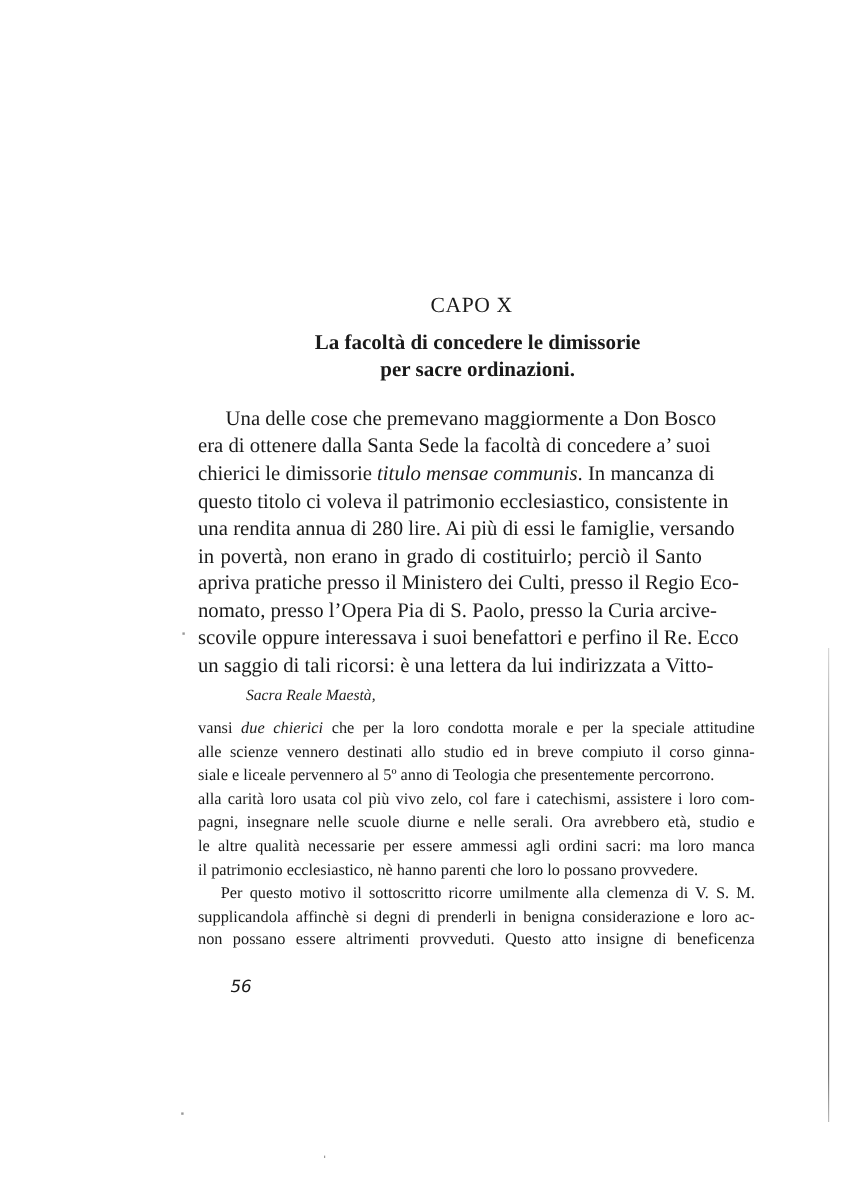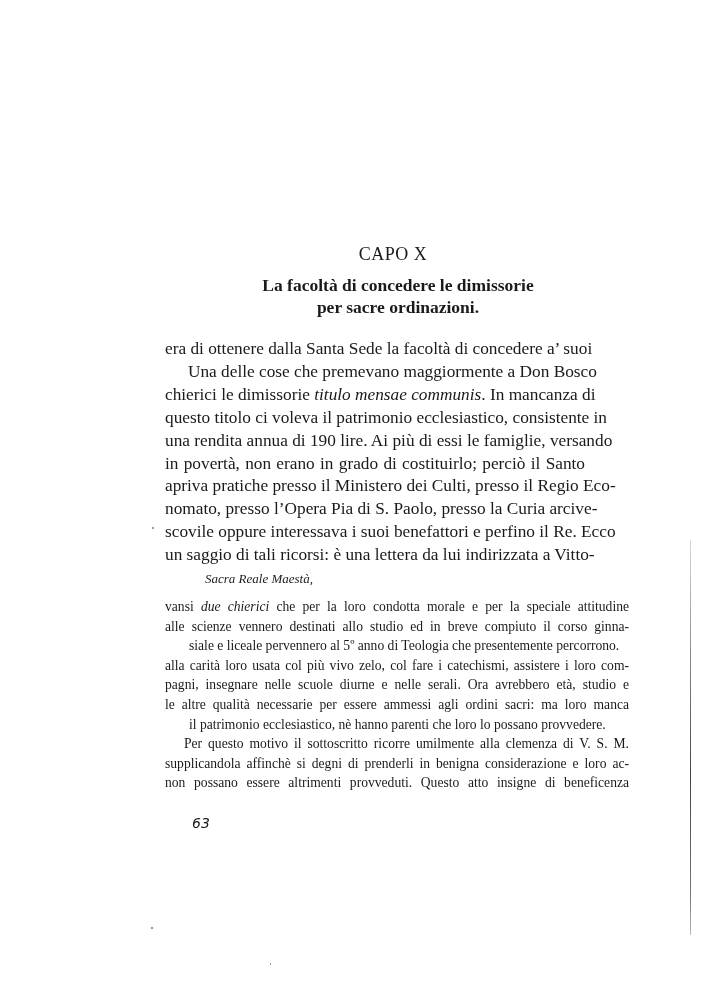--- a/index.html
+++ b/index.html
@@ -26,21 +26,21 @@
   .body-para .indent { padding-left: 23px; }
   .salutation {
     position: absolute; top: 571px; left: 205px;
     font-family: "Liberation Serif", serif; font-style: italic; font-size: 13px;
   }
   .letter {
     position: absolute; top: 597px; left: 165px; width: 464px;
     font-family: "Liberation Serif", serif; font-size: 13.6px; line-height: 19.6px;
   }
   .letter .line { display: block; text-align: justify; text-align-last: justify; white-space: nowrap; }
-  .letter .line.last { text-align-last: left; margin-left: 24px; }
+  .letter .line.last { text-align-last: left; }
   .letter .indent { padding-left: 19px; }
   .page-number {
     position: absolute; top: 815px; left: 192px;
     font-family: "DejaVu Sans", sans-serif; font-size: 14px; font-style: italic;
   }
   .edge-line {
     position: absolute; left: 690px; top: 540px; width: 1px; height: 395px;
     background: linear-gradient(#d8d8d8, #888 30%, #444 60%, #777 90%, #bbb);
   }
   .speck { position: absolute; width: 2px; height: 2px; background: #999; }
@@ -52,25 +52,25 @@
 <div class="page">
 
   <div class="chapter">CAPO X</div>
 
   <div class="heading">
     <div>La facoltà di concedere le dimissorie</div>
     <div>per sacre ordinazioni.</div>
   </div>
 
   <div class="body-para">
+    <span class="line indent">Una delle cose che premevano maggiormente a Don Bosco</span>
     <span class="line">era di ottenere dalla Santa Sede la facoltà di concedere a’ suoi</span>
-    <span class="line indent">Una delle cose che premevano maggiormente a Don Bosco</span>
     <span class="line"><span>chierici le dimissorie </span><em>titulo mensae communis</em><span>. In mancanza di</span></span>
     <span class="line">questo titolo ci voleva il patrimonio ecclesiastico, consistente in</span>
-    <span class="line">una rendita annua di 190 lire. Ai più di essi le famiglie, versando</span>
+    <span class="line">una rendita annua di 280 lire. Ai più di essi le famiglie, versando</span>
     <span class="line">in povertà, non erano in grado di costituirlo; perciò il Santo</span>
     <span class="line">apriva pratiche presso il Ministero dei Culti, presso il Regio Eco-</span>
     <span class="line">nomato, presso l’Opera Pia di S. Paolo, presso la Curia arcive-</span>
     <span class="line">scovile oppure interessava i suoi benefattori e perfino il Re. Ecco</span>
     <span class="line">un saggio di tali ricorsi: è una lettera da lui indirizzata a Vitto-</span>
   </div>
 
   <div class="salutation">Sacra Reale Maestà,</div>
 
   <div class="letter">
@@ -79,19 +79,19 @@
     <span class="line last">siale e liceale pervennero al 5º anno di Teologia che presentemente percorrono.</span>
     <span class="line">alla carità loro usata col più vivo zelo, col fare i catechismi, assistere i loro com-</span>
     <span class="line">pagni, insegnare nelle scuole diurne e nelle serali. Ora avrebbero età, studio e</span>
     <span class="line">le altre qualità necessarie per essere ammessi agli ordini sacri: ma loro manca</span>
     <span class="line last">il patrimonio ecclesiastico, nè hanno parenti che loro lo possano provvedere.</span>
     <span class="line indent">Per questo motivo il sottoscritto ricorre umilmente alla clemenza di V. S. M.</span>
     <span class="line">supplicandola affinchè si degni di prenderli in benigna considerazione e loro ac-</span>
     <span class="line">non possano essere altrimenti provveduti. Questo atto insigne di beneficenza</span>
   </div>
 
-  <div class="page-number">63</div>
+  <div class="page-number">56</div>
 
   <div class="edge-line"></div>
   <div class="speck" style="left:152px;top:527px;"></div>
   <div class="speck" style="left:151px;top:927px;"></div>
   <div class="speck" style="left:270px;top:963px;width:1px;"></div>
 </div>
 
 </body></html>

